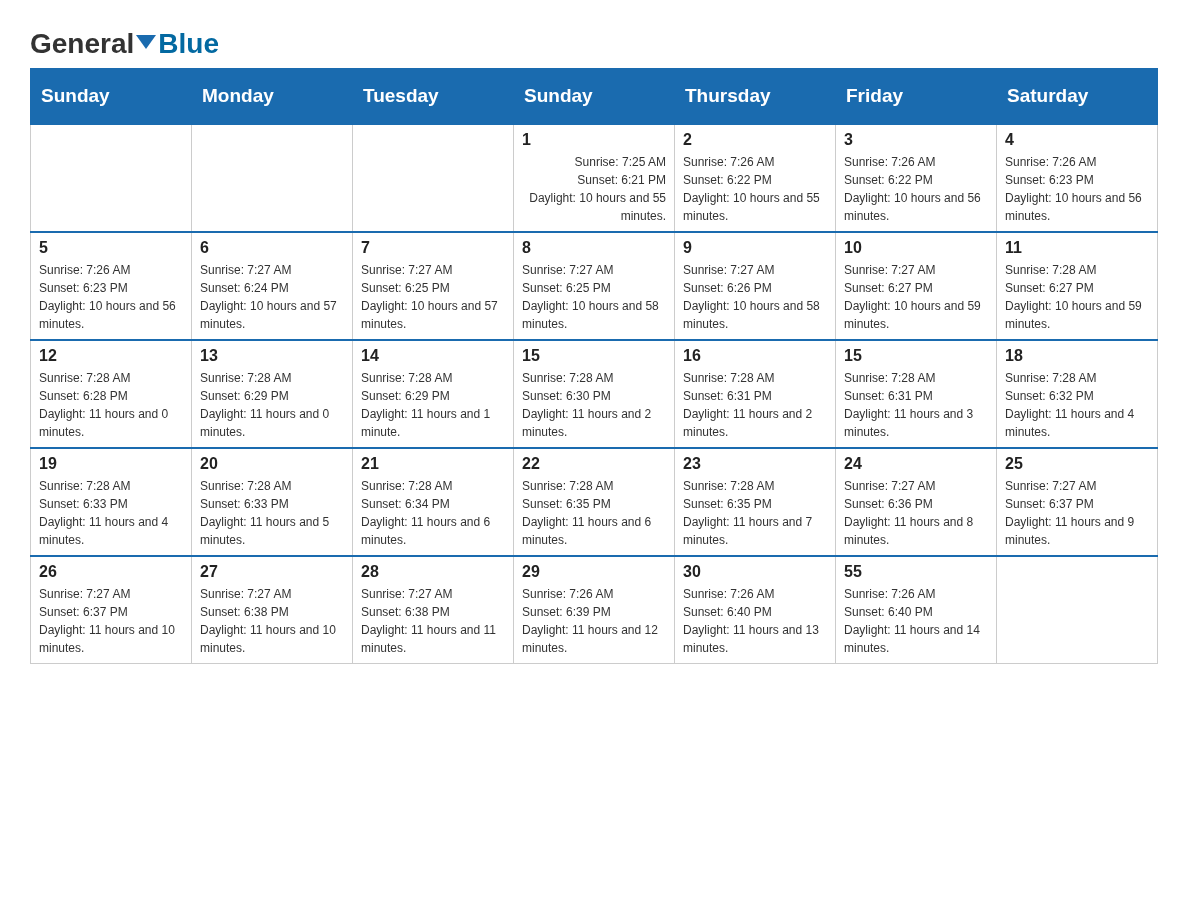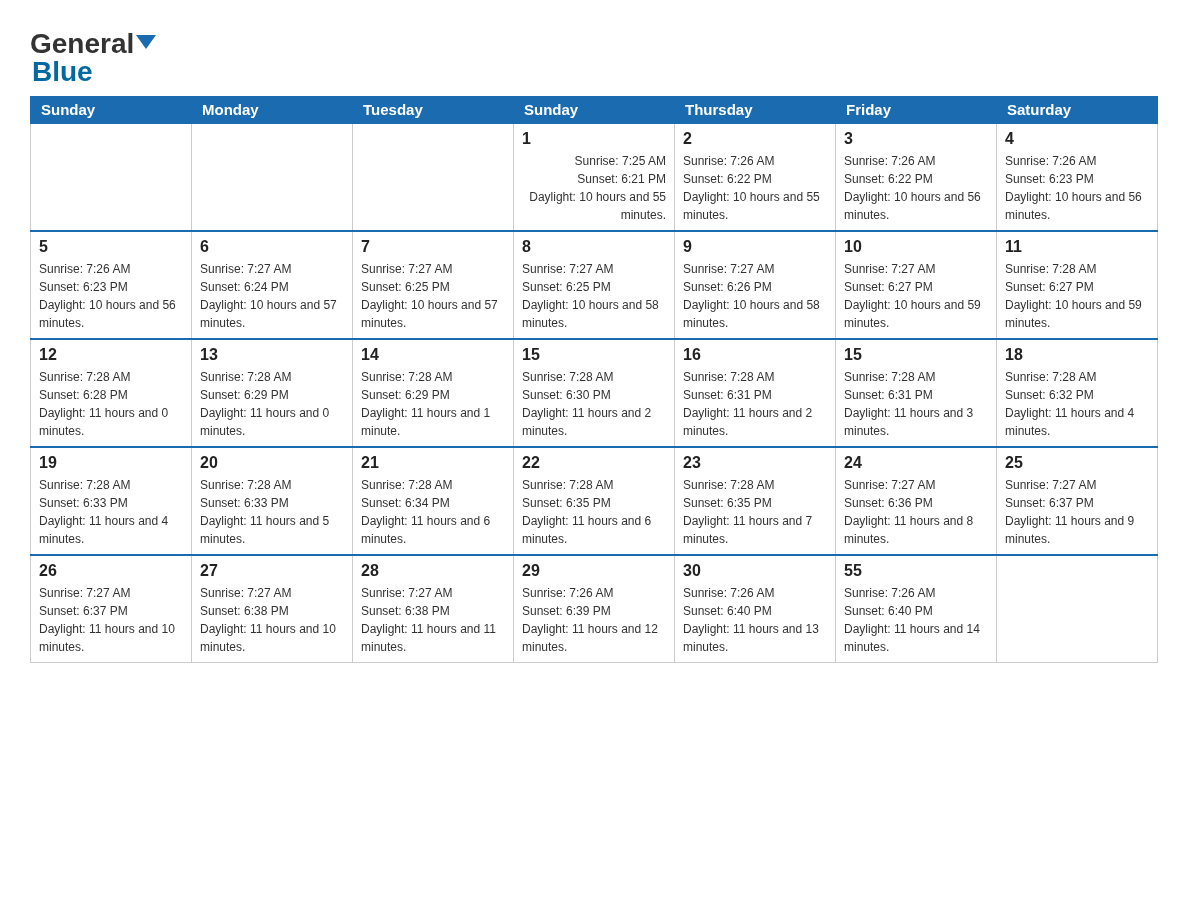--- a/index.html
+++ b/index.html
@@ -11,21 +11,21 @@
       padding: 20px 30px;
     }
     .header {
       display: flex;
       justify-content: space-between;
       align-items: flex-start;
       margin-bottom: 10px;
     }
     .logo {
       display: flex;
-      flex-direction: column;
+      flex-direction: row;
       align-items: flex-start;
       margin-top: 10px;
     }
     .logo-text {
       font-size: 28px;
       font-weight: bold;
       color: #333;
       line-height: 1;
     }
     .logo-triangle {
@@ -55,23 +55,23 @@
       margin-top: 4px;
     }
     .calendar {
       width: 100%;
       border-collapse: collapse;
       margin-top: 10px;
     }
     .calendar th {
       background-color: #1a6baf;
       color: #fff;
-      font-size: 15px;
+      font-size: 19px;
       font-weight: bold;
-      padding: 4px 10px;
+      padding: 16px 10px;
       text-align: left;
       border: 1px solid #1a6baf;
     }
     .calendar td {
       border: 1px solid #ccc;
       vertical-align: top;
       padding: 6px 8px;
       width: 14.28%;
       min-height: 100px;
     }

